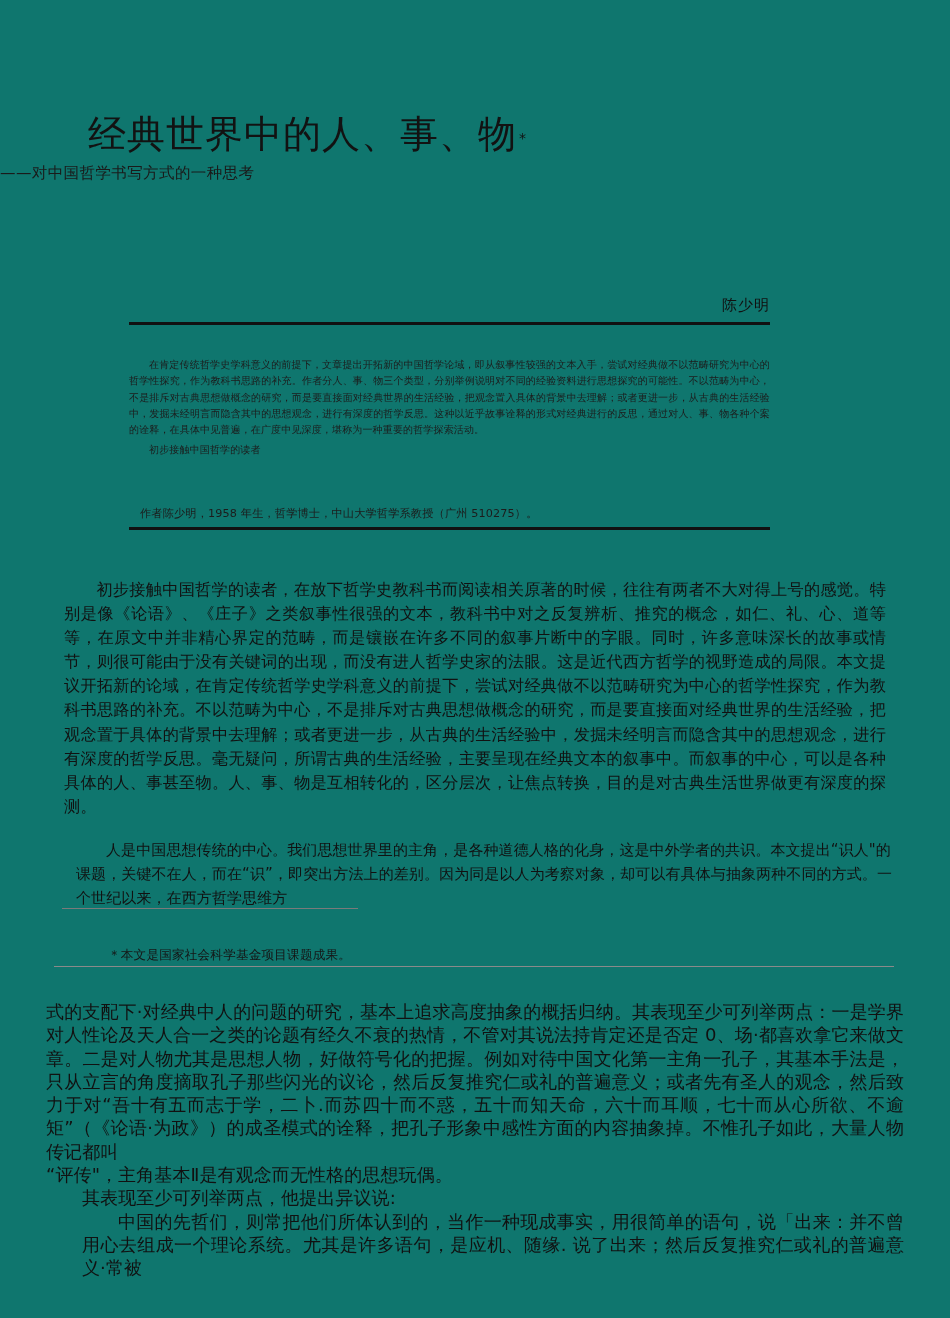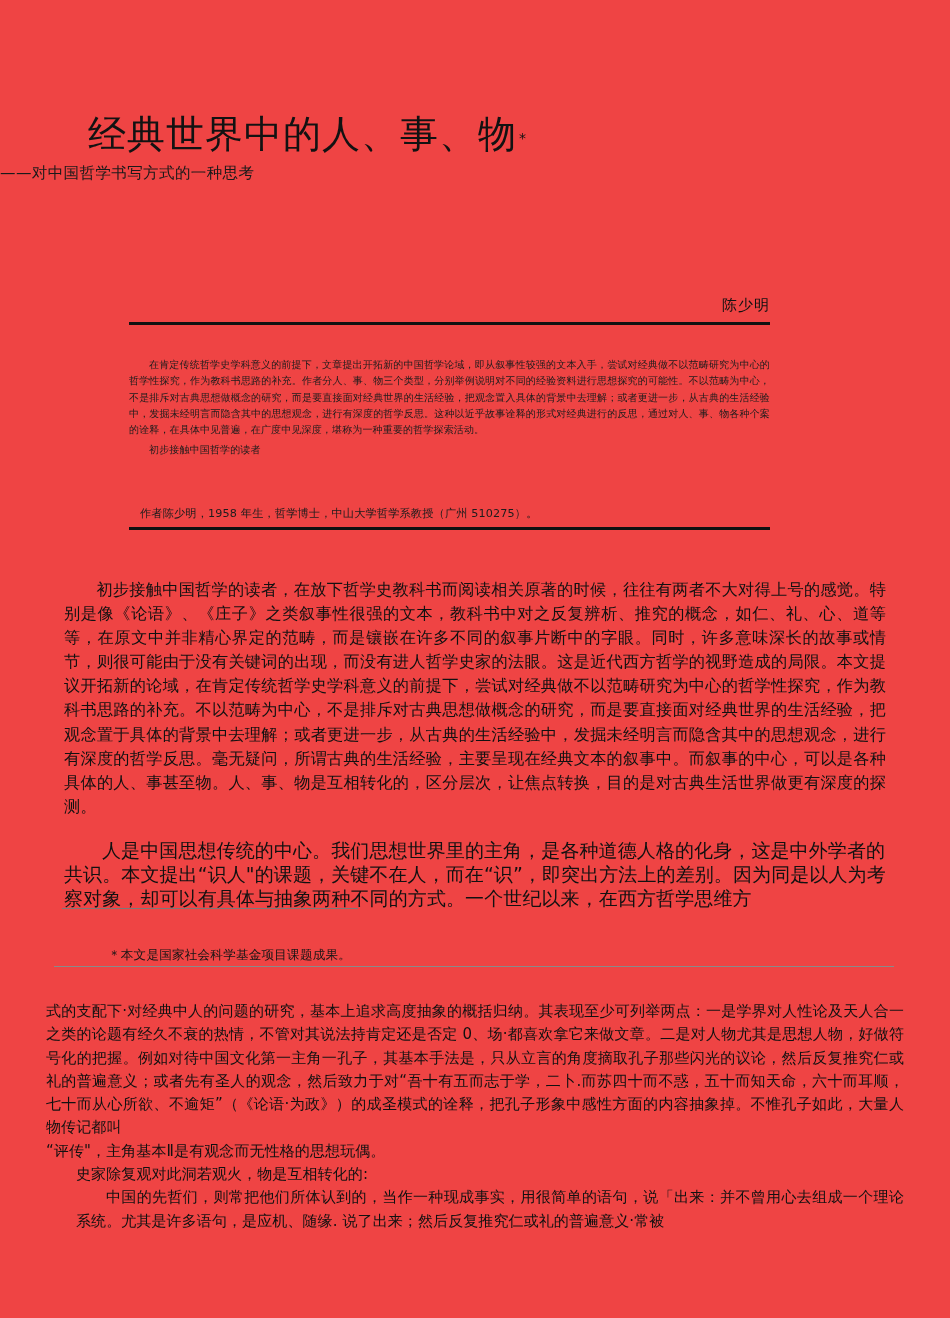--- a/index.html
+++ b/index.html
@@ -12,21 +12,21 @@
     height: 1318px;
     position: relative;
     font-family: "DejaVu Sans", "Liberation Sans", sans-serif;
     color: #1a1a1a;
     overflow: hidden;
   }
 
   .page {
     position: absolute;
     inset: 0;
-    background: #ef4444;
+    background: #0f766e;
   }
 
   
   .title-block {
     position: absolute;
     left: 0;
     top: 112px;
     width: 950px;
   }
   .doc-title {
@@ -131,24 +131,24 @@
     width: 950px;
     text-align: center;
     font-size: 19px;
     font-weight: 400;
     letter-spacing: 3px;
     color: #111111;
   }
 
   .body-section {
     position: absolute;
-    left: 64px;
+    left: 76px;
     top: 838px;
     width: 822px;
-    font-size: 19px;
+    font-size: 15px;
     line-height: 24.1px;
     text-align: justify;
     text-justify: inter-ideograph;
     color: #111111;
     letter-spacing: 0.1px;
   }
   .body-section p {
     margin: 0;
     text-indent: 2em;
   }
@@ -192,21 +192,21 @@
     height: 1px;
     background: #8a8a8a;
   }
 
   
   .body-continued {
     position: absolute;
     left: 46px;
     top: 1000px;
     width: 858px;
-    font-size: 15px;
+    font-size: 18px;
     line-height: 23.3px;
     text-align: justify;
     text-justify: inter-ideograph;
     color: #111111;
     letter-spacing: 0.1px;
   }
   .body-continued p { margin: 0; }
   .body-continued p.flow { text-indent: 0; }
   .body-continued p.ind1 { text-indent: 2em; }
   .body-continued p.quote {
@@ -246,17 +246,17 @@
   </div>
 
   <div class="footnote-rule"></div>
   <div class="footnote">＊本文是国家社会科学基金项目课题成果。</div>
 
   <div class="footer-rule"></div>
 
   <div class="body-continued">
     <p class="flow">式的支配下·对经典中人的问题的研究，基本上追求高度抽象的概括归纳。其表现至少可列举两点：一是学界对人性论及天人合一之类的论题有经久不衰的热情，不管对其说法持肯定还是否定 0、场·都喜欢拿它来做文章。二是对人物尤其是思想人物，好做符号化的把握。例如对待中国文化第一主角一孔子，其基本手法是，只从立言的角度摘取孔子那些闪光的议论，然后反复推究仁或礼的普遍意义；或者先有圣人的观念，然后致力于对“吾十有五而志于学，二卜.而苏四十而不惑，五十而知天命，六十而耳顺，七十而从心所欲、不逾矩”（《论语·为政》）的成圣模式的诠释，把孔子形象中感性方面的内容抽象掉。不惟孔子如此，大量人物传记都叫</p>
     <p class="flow ragged">“评传"，主角基本Ⅱ是有观念而无性格的思想玩偶。</p>
-    <p class="ind1 ragged">史家除复观对此洞若观火，物是互相转化的:</p>
+    <p class="ind1 ragged">其表现至少可列举两点，他提出异议说:</p>
     <p class="quote">中国的先哲们，则常把他们所体认到的，当作一种现成事实，用很简单的语句，说「出来：并不曾用心去组成一个理论系统。尤其是许多语句，是应机、随缘. 说了出来；然后反复推究仁或礼的普遍意义·常被</p>
   </div>
 
 </div>
 
 </body></html>

